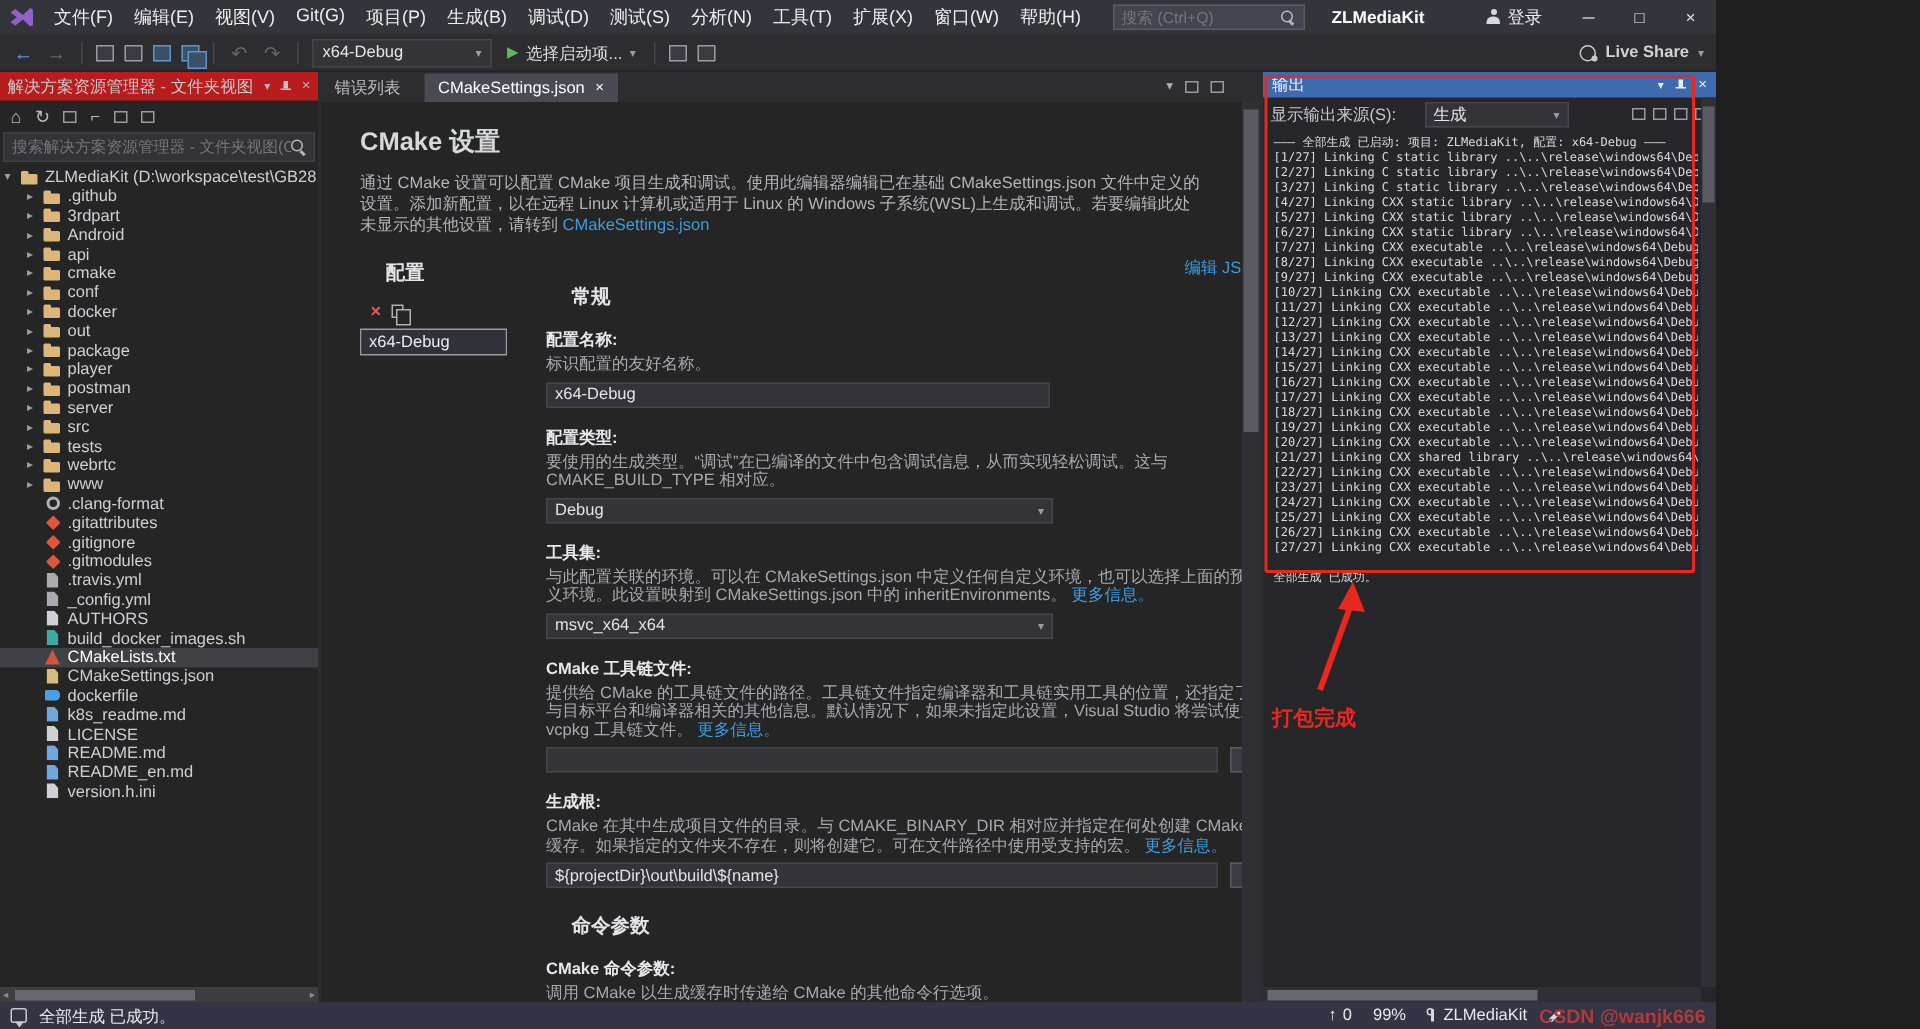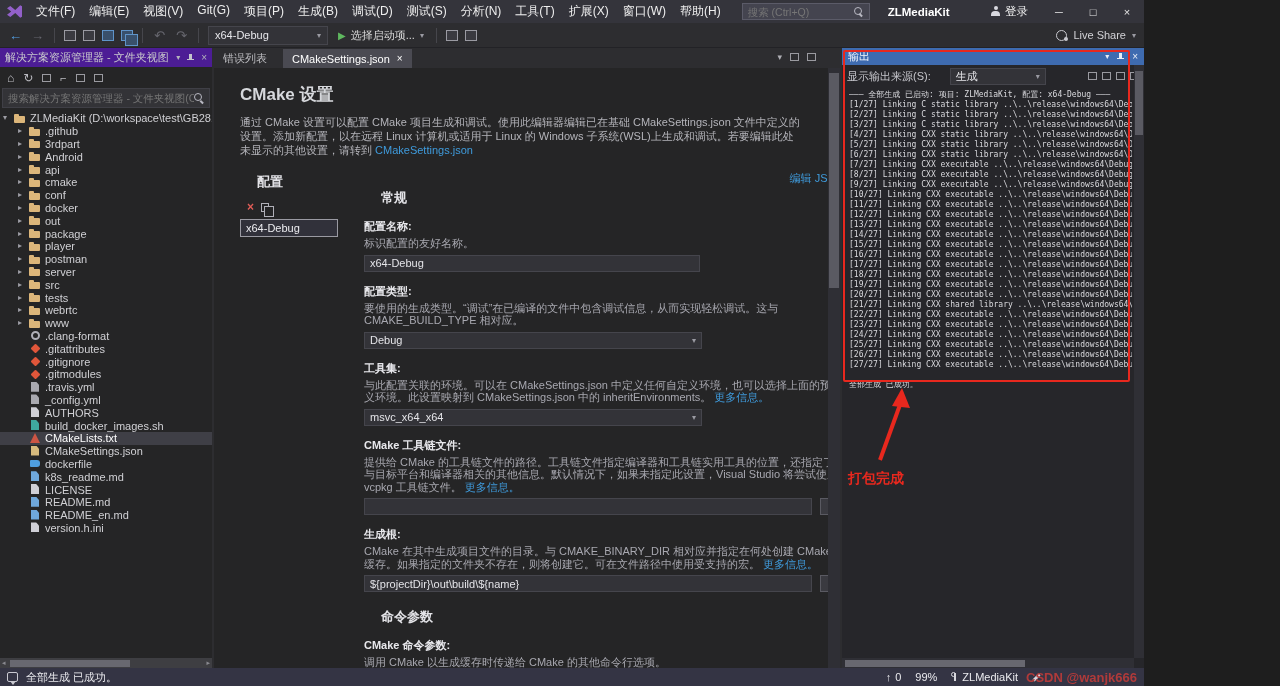--- a/index.html
+++ b/index.html
@@ -33,30 +33,30 @@
   .tico.dim { color:#66666e; }
   .tsep { width:1px; height:15px; background:#46464c; margin:0 2px; flex:none; }
   .sqico { width:12px; height:11px; border:1px solid #9a9aa2; background:#3a3a40; position:relative; flex:none; }
   .sqico.save { border-color:#5f94c9; background:#39506b; }
   .sqico.saveall::after { content:""; position:absolute; left:3px; top:3px; width:11px; height:10px; border:1px solid #5f94c9; background:#39506b; }
   .combo { height:19px; background:#333338; border:1px solid #45454c; display:flex; align-items:center; font-size:11px; color:#e6e6ea; padding:0 6px; gap:8px; white-space:nowrap; }
   .combo .car { color:#9a9aa2; font-size:8px; }
   .combo.cfg { width:120px; justify-content:space-between; }
   .runbtn { display:flex; align-items:center; gap:5px; font-size:11px; color:#dcdcdc; padding:0 3px; white-space:nowrap; }
   .runbtn .play { color:#5fb85f; font-size:10px; }
-  .ls-group { margin-left:auto; display:flex; align-items:center; gap:6px; font-size:11px; color:#d2d2d6; }
+  .ls-group { margin-left:auto; display:flex; align-items:center; gap:6px; font-size:11px; color:#d2d2d6;font-weight:bold; }
   .ls-icon { width:11px; height:11px; border:1.4px solid #c9c9cf; border-radius:50%; position:relative; }
   .ls-icon::after { content:""; position:absolute; right:-2px; bottom:-1px; width:4px; height:4px; background:#c9c9cf; border-radius:50%; }
 
   
   .main { flex:1; display:flex; min-height:0; background:#2d2d30; }
 
   
   .solution { width:212px; flex:none; background:#252526; display:flex; flex-direction:column; margin-right:2px; min-height:0; }
-  .panel-head { height:19px; flex:none; display:flex; align-items:center; padding:0 5px; font-size:11px; color:#c8c8cc; background:#4c1d95; gap:6px; }
+  .panel-head { height:19px; flex:none; display:flex; align-items:center; padding:0 5px; font-size:11px; color:#c8c8cc; background:#b91c1c; gap:6px; }
   .panel-head .ph-title { flex:1; white-space:nowrap; overflow:hidden; }
   .ph-ico { color:#b4b4bc; font-size:8px; flex:none; }
   .pin { width:9px; height:10px; position:relative; flex:none; }
   .pin::before { content:""; position:absolute; left:3px; top:1px; width:3px; height:5px; background:#c4c4cc; }
   .pin::after { content:""; position:absolute; left:1px; top:6px; width:7px; height:1.5px; background:#c4c4cc; }
   .sol-tools { height:21px; flex:none; display:flex; align-items:center; gap:9px; padding:0 7px; font-size:12px; color:#bcbcc2; }
   .sol-tools .sml { font-size:11px; }
   .sol-search { height:20px; flex:none; margin:0 2px 2px 2px; background:#333337; border:1px solid #3f3f46; display:flex; align-items:center; padding:0 5px; }
   .sol-search input { flex:1; min-width:0; background:transparent; border:none; outline:none; color:#8f8f99; font-size:10.5px; font-family:inherit; }
   .tree { flex:1; overflow:hidden; padding-top:2px; }

